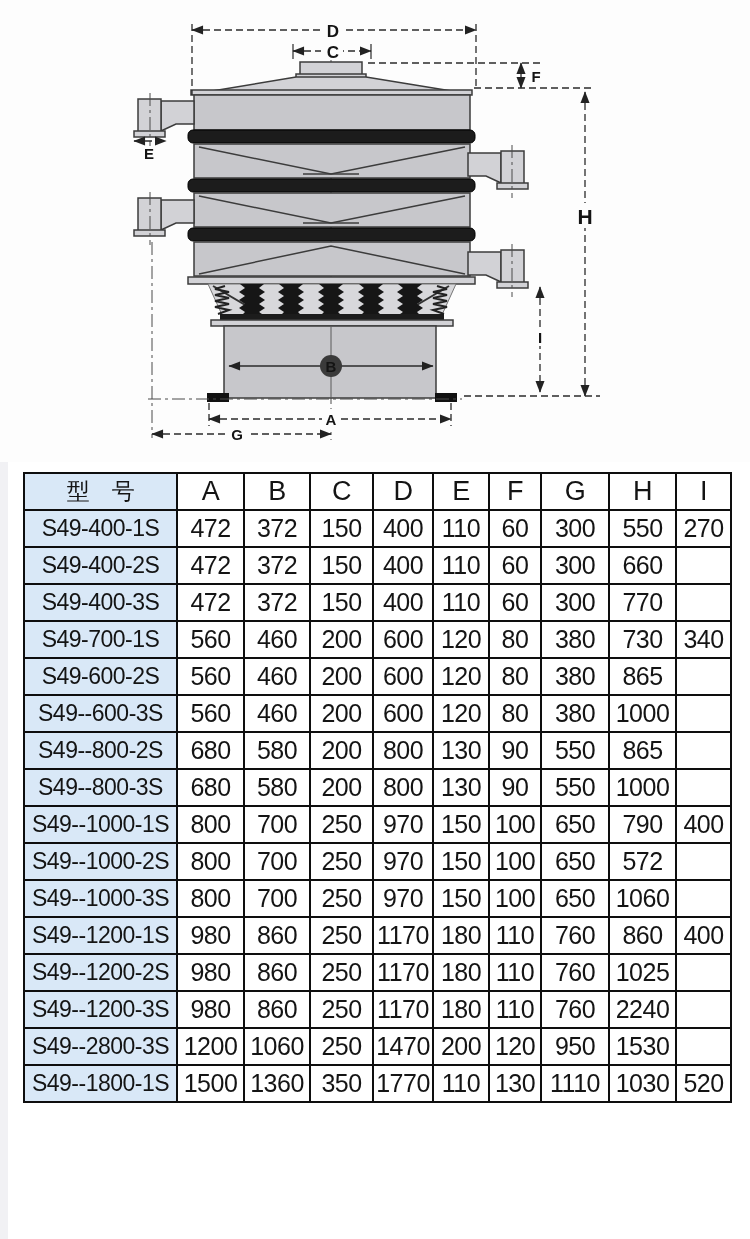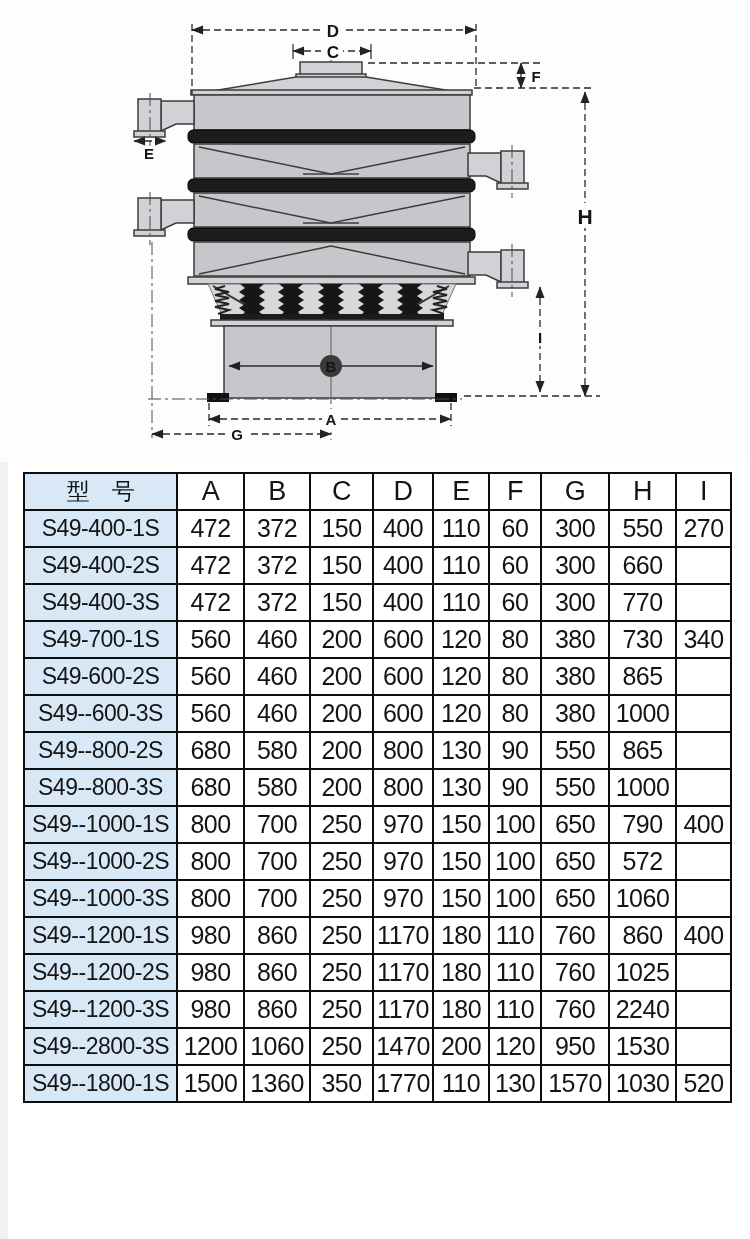--- a/index.html
+++ b/index.html
@@ -417,18 +417,18 @@
         <td></td>
       </tr>
       <tr>
         <td class="model">S49--1800-1S</td>
         <td>1500</td>
         <td>1360</td>
         <td>350</td>
         <td>1770</td>
         <td>110</td>
         <td>130</td>
-        <td>1570</td>
+        <td>1110</td>
         <td>1030</td>
         <td>520</td>
       </tr>
     </tbody>
 </table>
 
 </body></html>

